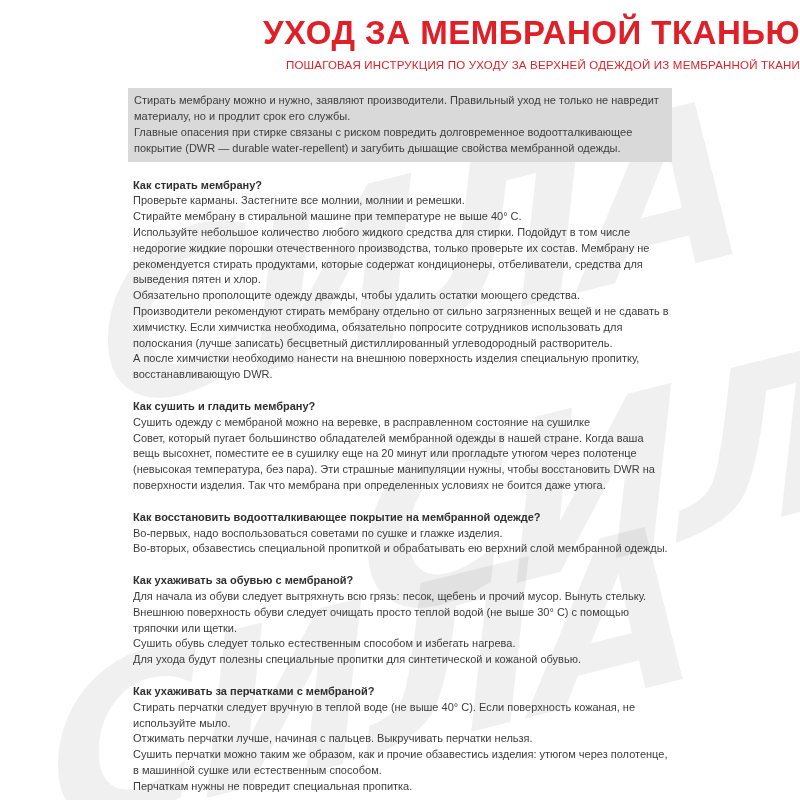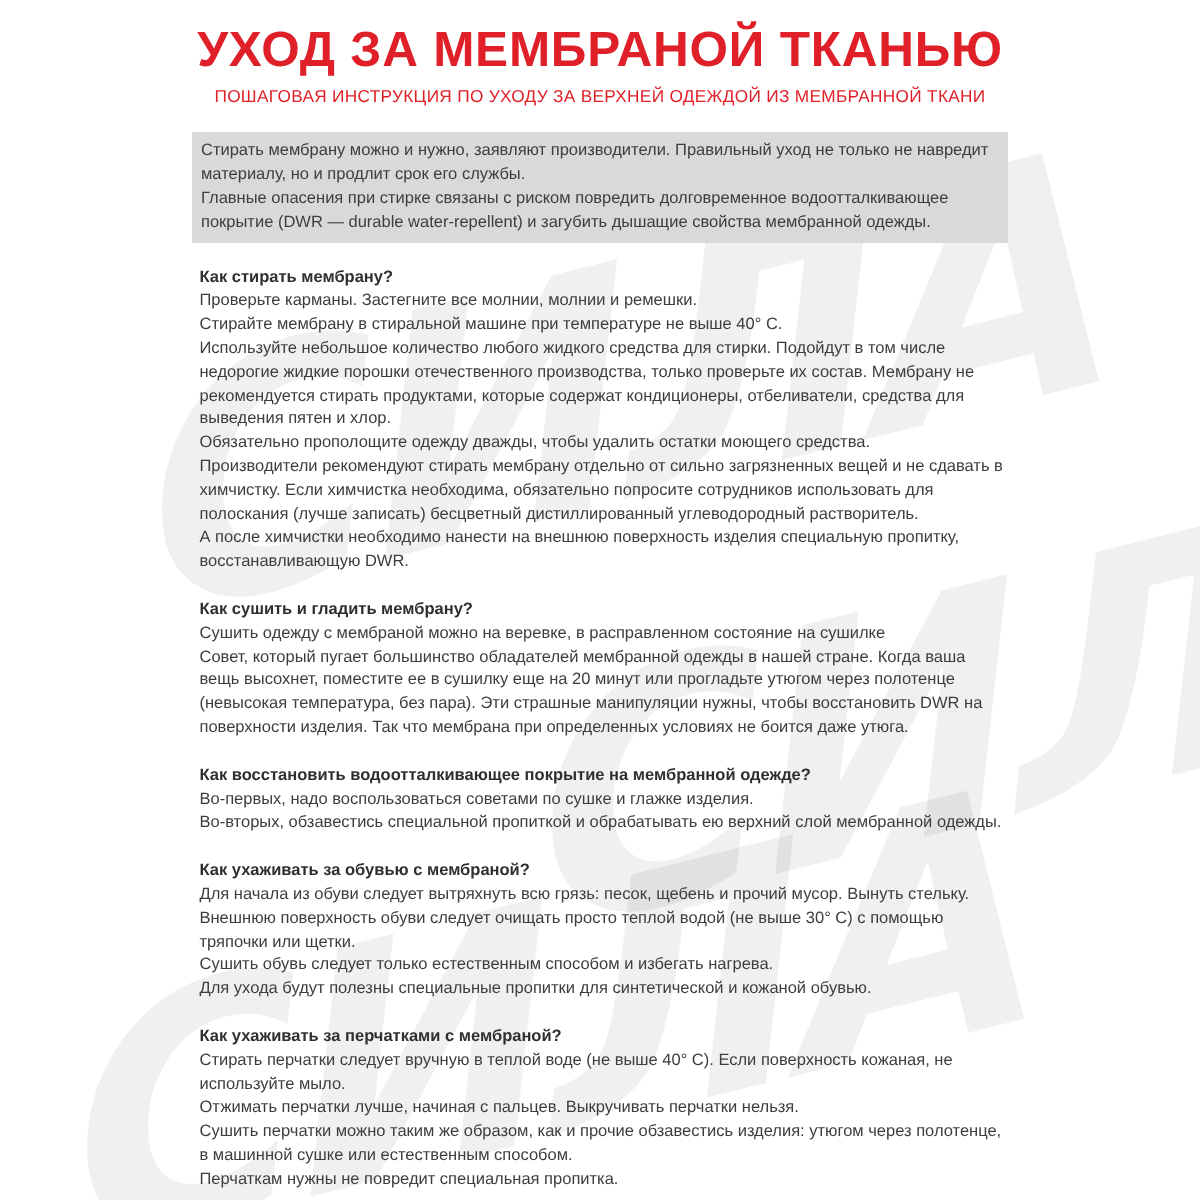--- a/index.html
+++ b/index.html
@@ -33,21 +33,21 @@
     white-space: nowrap;
     transform: rotate(-14deg) skewX(-10deg);
   }
   .wm-1 { top: 130px; left: 90px; }
   .wm-2 { top: 340px; left: 350px; }
   .wm-3 { top: 555px; left: 40px; }
   .content {
     position: relative;
     z-index: 1;
   }
-  header { text-align: center; padding-top: 13px; }
+  header { text-align: right; padding-top: 13px; }
   .title {
     margin: 0;
     color: var(--accent);
     font-size: 33px;
     font-weight: bold;
     letter-spacing: 0.5px;
     line-height: 40px;
   }
   .subtitle {
     margin: 5px 0 0 0;

